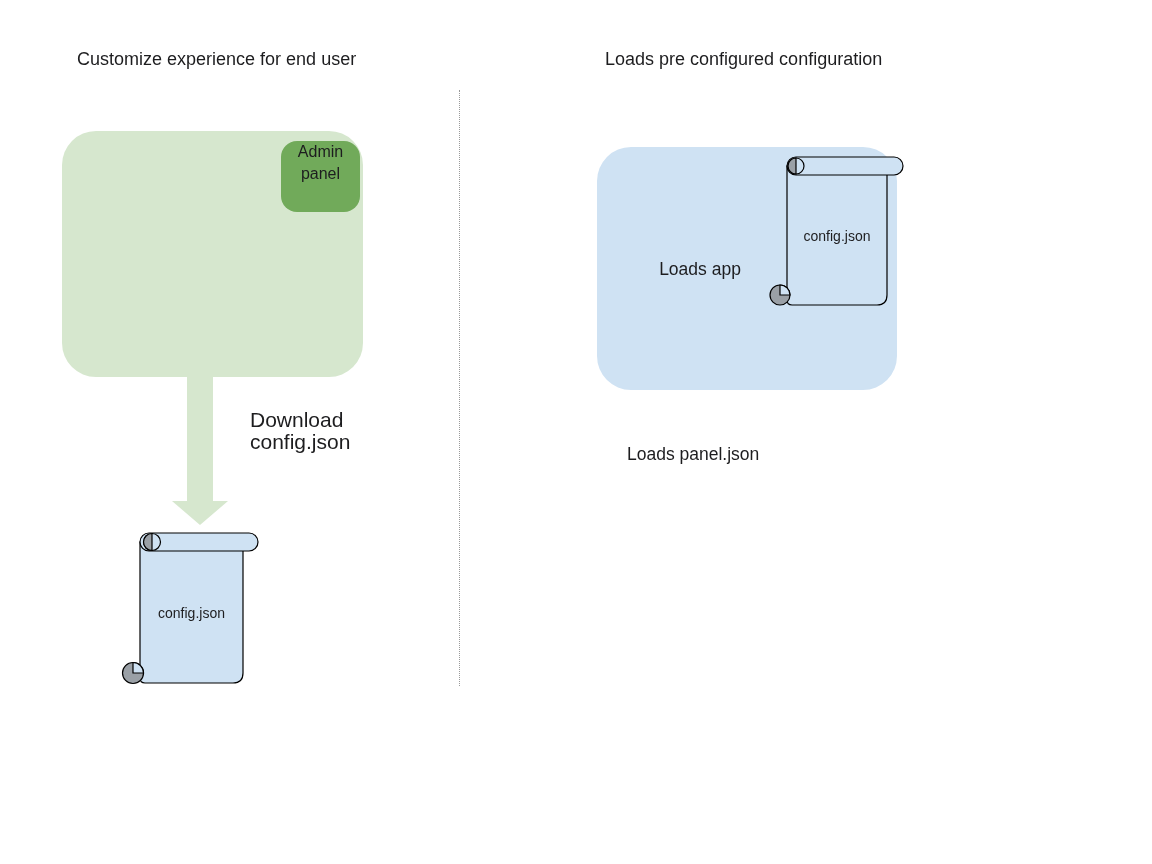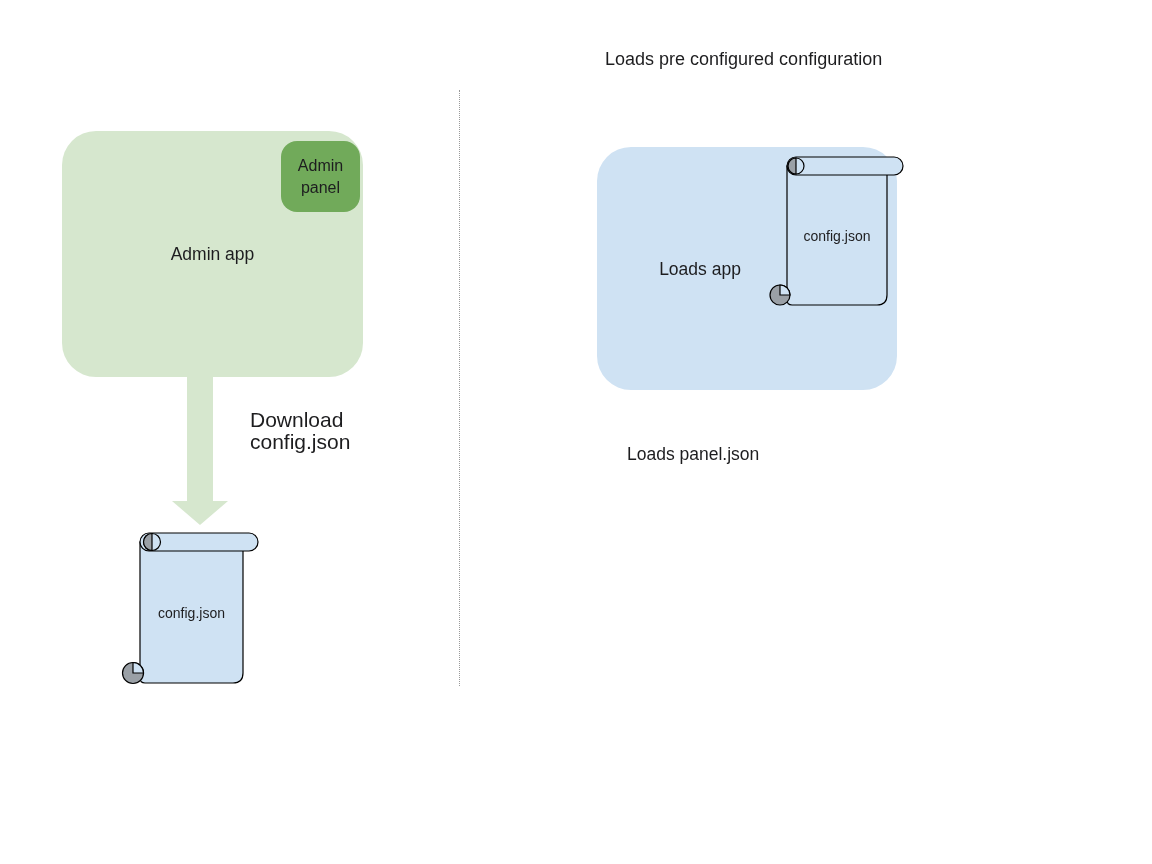--- a/index.html
+++ b/index.html
@@ -7,21 +7,21 @@
     position:relative;width:1152px;height:864px;background:#fff;overflow:hidden;
     font-family:"Liberation Sans",sans-serif;color:var(--text,#1d1d1f);
   }
   .abs{position:absolute;}
   .section-title{font-size:18px;line-height:22px;white-space:nowrap;}
   .app-box{border-radius:34px;}
   .admin-app-box{left:62px;top:131px;width:301px;height:246px;background:var(--green-light,#d6e7ce);}
   .demo-app-box{left:597px;top:147px;width:300px;height:243px;background:var(--blue-light,#cfe2f3);}
   .panel-box{
     left:281px;top:141px;width:79px;height:71px;border-radius:16px;
-    background:var(--green-dark,#71aa5a);display:flex;align-items:center;justify-content:center;
+    background:var(--green-dark,#71aa5a);display:flex;justify-content:center;
   }
   .panel-label{font-size:16px;line-height:22px;text-align:center;white-space:pre-line;}
   .app-label{font-size:17.5px;line-height:20px;text-align:center;}
   .admin-app-label{left:62px;top:244px;width:301px;}
   .demo-app-label{left:620px;top:259px;width:160px;}
   .arrow-svg{left:165px;top:377px;}
   .arrow-label{left:250px;top:409px;font-size:21px;line-height:22px;white-space:pre-line;}
   .caption{left:627px;top:444px;font-size:17.5px;line-height:21px;white-space:nowrap;}
   .scroll-svg-left{left:115px;top:525px;}
   .scroll-svg-right{left:763px;top:150px;}
@@ -32,29 +32,29 @@
   svg .ink{stroke:var(--stroke,#000);stroke-width:1.2;}
   svg .fill-blue{fill:var(--blue-light,#cfe2f3);}
   svg .fill-gray{fill:var(--curl-gray,#9aa0a6);}
   svg .fill-green{fill:var(--green-light,#d6e7ce);}
 </style>
 </head>
 <body>
 
 <div class="canvas">
 
+  <div class="abs section-title" style="left:77px;top:48px;">Customize experience for end user</div>
 
   <div class="abs app-box admin-app-box"></div>
 
   <div class="abs panel-box">
     <span class="panel-label">Admin
 panel</span>
   </div>
 
-  <div class="abs app-label admin-app-label">Admin app</div>
 
   <svg class="abs arrow-svg" width="72" height="150" viewBox="0 0 72 150">
     <path class="fill-green" d="M 22 0 H 48 V 124 H 63 L 35 148 L 7 124 H 22 Z"></path>
   </svg>
 
   <div class="abs arrow-label">Download
 config.json</div>
 
   <svg class="abs scroll-svg-left" width="150" height="165" viewBox="0 0 150 165">
     <path class="fill-blue ink" d="M 25 17 H 128 V 148 Q 128 158 118 158 H 30 Q 25 158 25 153 Z"></path>

